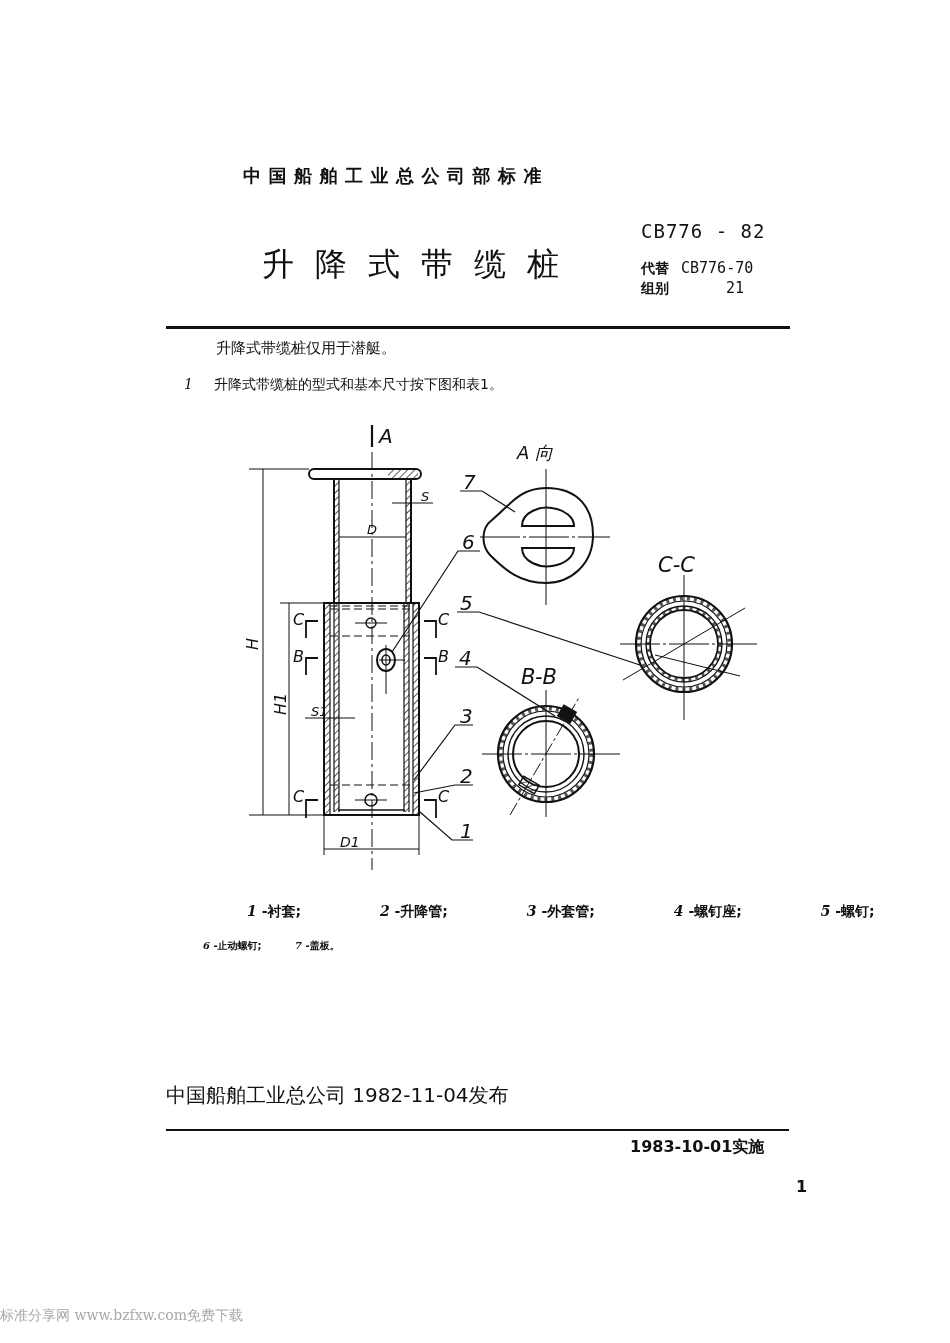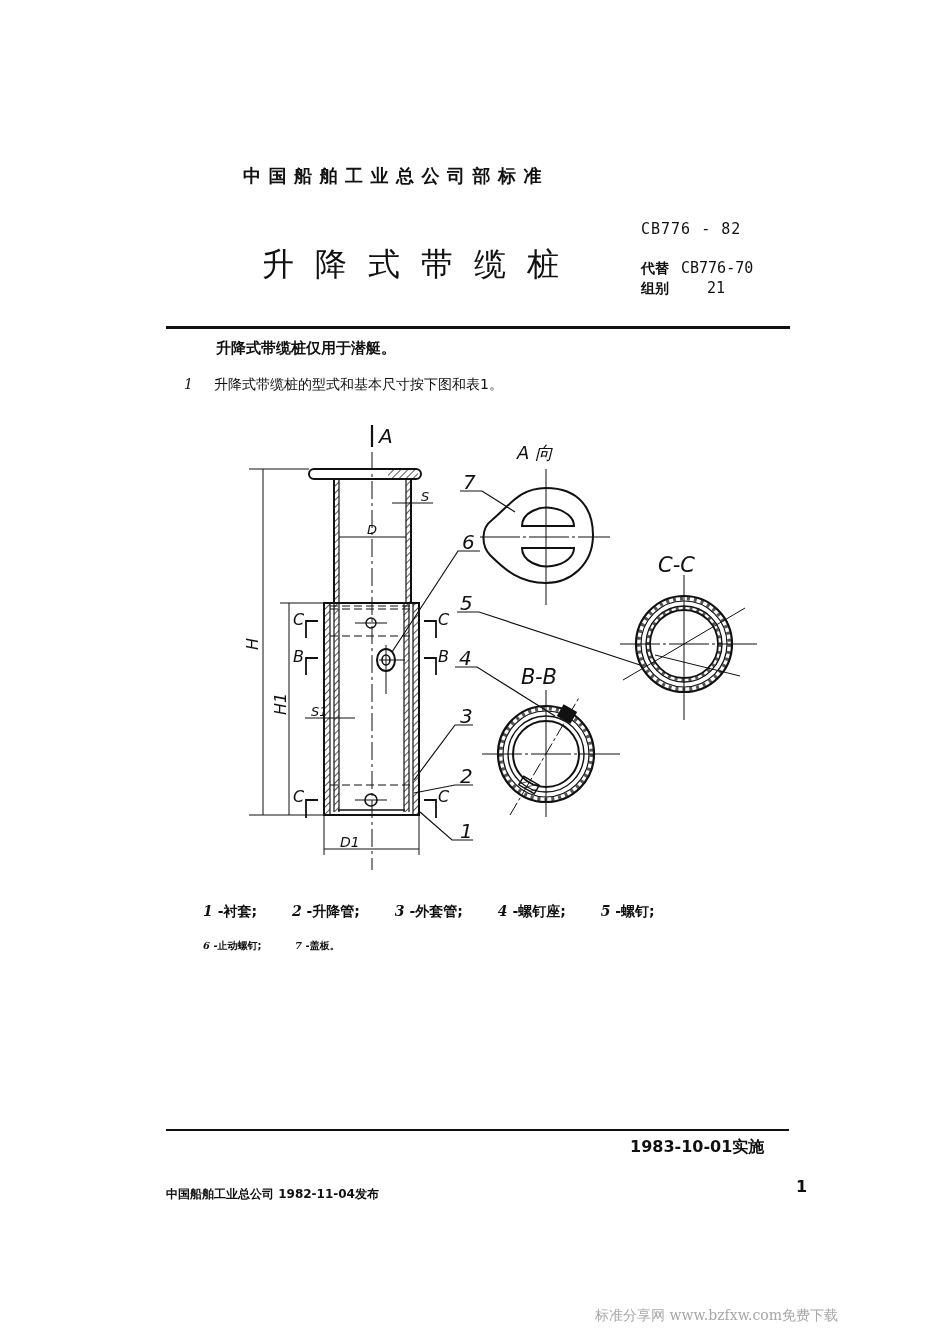--- a/index.html
+++ b/index.html
@@ -1,41 +1,41 @@
 <!DOCTYPE html>
 <html><head>
   <meta charset="utf-8">
   <style>
     html, body { margin: 0; padding: 0; background: #ffffff; }
     body { width: 950px; height: 1343px; position: relative; overflow: hidden;
            font-family: "DejaVu Sans", sans-serif; color: #111; }
     .abs { position: absolute; }
     .org-title { left: 243px; top: 164px; font-size: 18px; font-weight: bold; letter-spacing: 7.5px; white-space: nowrap; }
     .doc-title { left: 262px; top: 243px; font-size: 32px; letter-spacing: 21px; white-space: nowrap; font-family: "DejaVu Sans", sans-serif; }
-    .std-no { left: 641px; top: 220px; font-size: 15px; letter-spacing: 1px; font-family: "DejaVu Sans Mono", monospace; white-space: nowrap; text-align: center; }
+    .std-no { left: 641px; top: 220px; font-size: 19px; letter-spacing: 1px; font-family: "DejaVu Sans Mono", monospace; white-space: nowrap; text-align: center; }
     .std-replace { left: 641px; top: 259px; font-size: 14px; white-space: nowrap; font-weight: bold; }
     .std-group { left: 641px; top: 279px; font-size: 14px; white-space: nowrap; font-weight: bold; }
     .std-replace .v, .std-group .v { font-family: "DejaVu Sans Mono", monospace; font-weight: normal; font-size: 15px; }
-    .std-group .v { margin-left: 38px; }
+    .std-group .v { margin-left: 57px; }
     .std-replace .v { margin-left: 12px; }
     .rule-top { left: 166px; top: 326px; width: 624px; height: 3px; background: #111; }
-    .para1 { left: 216px; top: 339px; font-size: 15px; font-weight: bold; white-space: nowrap; }
+    .para1 { left: 216px; top: 339px; font-size: 15px; font-weight: normal; white-space: nowrap; }
     .para2 { left: 184px; top: 376px; font-size: 14px; font-weight: normal; white-space: nowrap; }
     .para2 .num { display: inline-block; width: 30px; font-style: italic; font-family: "DejaVu Serif", serif; }
     .legend1 { left: 203px; top: 903px; font-size: 14px; font-weight: bold; white-space: nowrap; }
     .legend2 { left: 203px; top: 939px; font-size: 10px; font-weight: bold; white-space: nowrap; }
     .legend-item { display: inline-block; }
     .legend-item .n { font-style: italic; font-family: "DejaVu Serif", serif; }
-    .legend1 .legend-item { margin-right: 30px; }
+    .legend1 .legend-item { margin-right: 30px; margin-left: 44px; }
     .legend2 .legend-item { margin-right: 30px; }
     .rule-bottom { left: 166px; top: 1129px; width: 623px; height: 2px; background: #111; }
-    .footer-left { left: 166px; top: 1186px; font-size: 12px; font-weight: bold; white-space: nowrap; }
+    .footer-left { left: 166px; top: 1082px; font-size: 20px; font-weight: normal; white-space: nowrap; }
     .footer-right { left: 630px; top: 1137px; font-size: 16px; font-weight: bold; white-space: nowrap; }
     .page-no { left: 796px; top: 1177px; font-size: 16px; font-weight: bold; }
-    .watermark { left: 0; width: 838px; top: 1307px; text-align: right; font-size: 14px; color: #a8a8a8;
+    .watermark { left: 0; width: 838px; top: 1307px; text-align: left; font-size: 14px; color: #a8a8a8;
                  font-family: "DejaVu Serif", serif; }
     svg.drawing { position: absolute; left: 0; top: 0; }
     svg text { font-family: "DejaVu Sans", sans-serif; font-style: italic; fill: #111; }
   </style>
 </head>
 <body>
 
 <div class="abs org-title">中国船舶工业总公司部标准</div>
 <div class="abs doc-title">升降式带缆桩</div>
 <div class="abs std-no">CB776 - 82</div>

